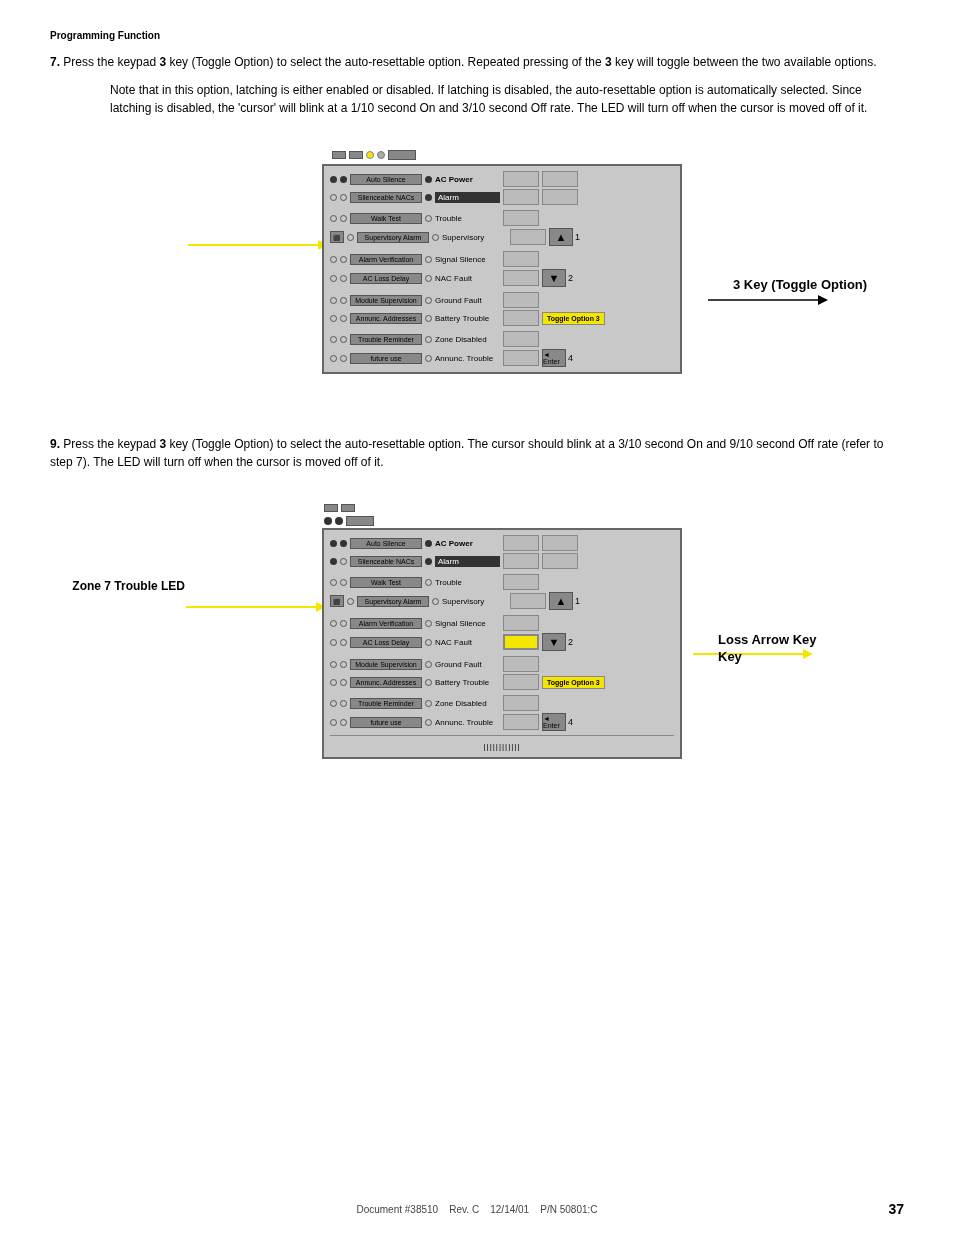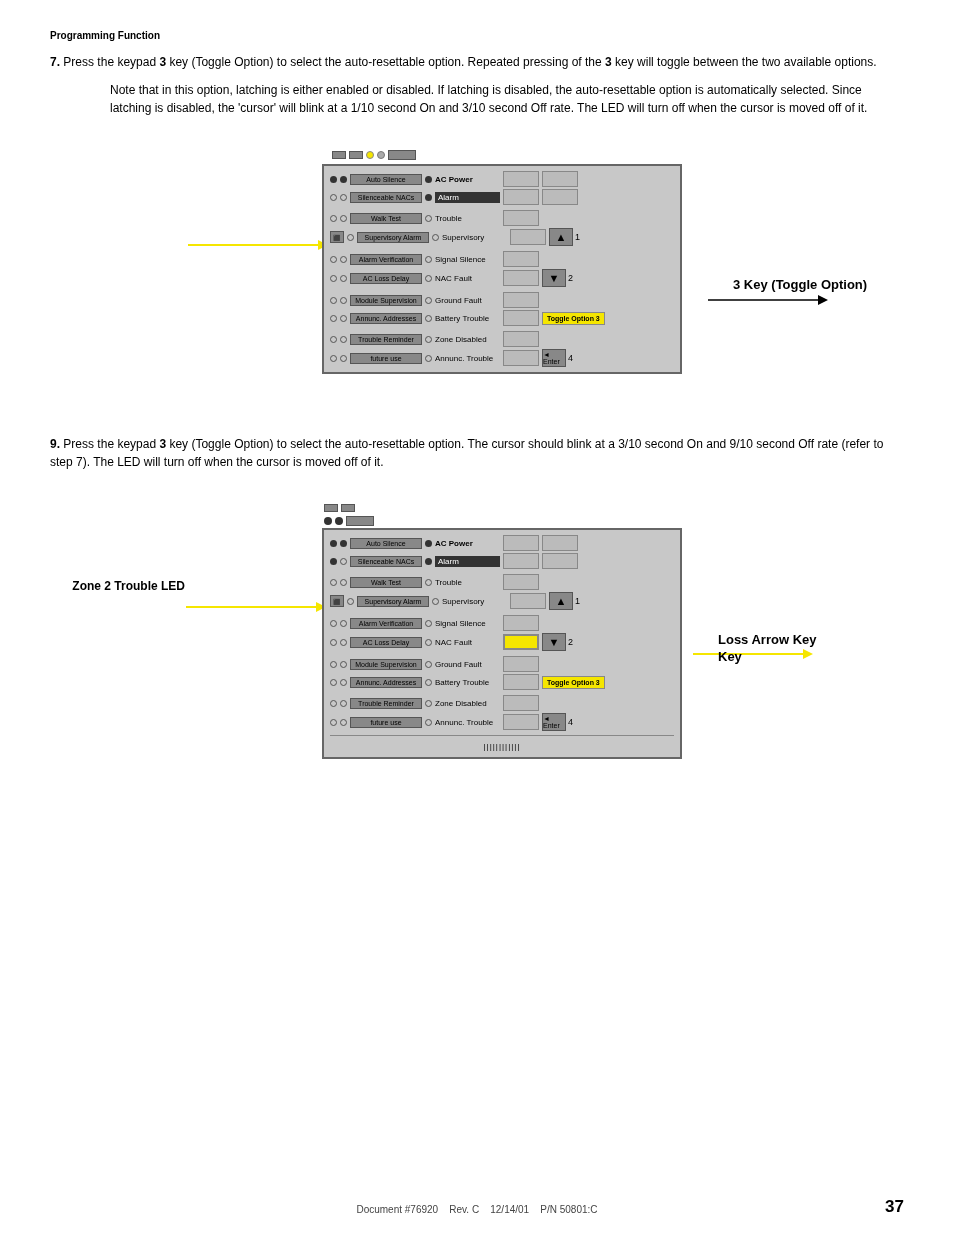--- a/index.html
+++ b/index.html
@@ -238,21 +238,21 @@
 
     <div class="step-text">
       <span class="step-num">9.</span>
       <span>Press the keypad </span><strong>3</strong><span> key (Toggle Option) to select the auto-resettable option.  The cursor should blink at a 3/10 second On and 9/10 second Off rate (refer to step 7).  The LED will turn off when the cursor is moved off of it.</span>
     </div>
   </div>
 
   <div class="diagram-wrapper2">
 
     <div style="position:absolute;left:0;top:90px;width:135px;font-size:12px;font-weight:bold;text-align:right;">
-      <span>Zone 2 Trouble LED</span>
+      <span>Zone 7 Trouble LED</span>
     </div>
 
     <svg class="arrow-svg" style="left:136px;top:108px;width:140px;height:20px;">
       <line x1="0" y1="10" x2="130" y2="10" stroke="#f5e600" stroke-width="2"></line>
       <polygon points="130,5 140,10 130,15" fill="#f5e600"></polygon>
     </svg>
 
     <div style="position:absolute;left:272px;top:15px;width:360px;">
 
       <div style="display:flex;align-items:center;gap:3px;margin-bottom:4px;padding-left:2px;">
@@ -394,22 +394,22 @@
 
     <div style="position:absolute;left:668px;top:143px;font-size:13px;font-weight:bold;line-height:1.3;">
       <span>Loss Arrow Key</span><br><span>Key</span>
     </div>
 
   </div>
 
 </div>
 
 <div style="position:absolute;bottom:20px;left:0;right:0;text-align:center;font-size:10px;color:#444;">
-  <span>Document #76920</span>
+  <span>Document #38510</span>
   &nbsp;&nbsp;
   <span>Rev. C</span>
   &nbsp;&nbsp;
   <span>12/14/01</span>
   &nbsp;&nbsp;
   <span>P/N 50801:C</span>
 </div>
 
-<div style="position:absolute;bottom:18px;right:50px;font-weight:bold;font-size:17px;">37</div>
+<div style="position:absolute;bottom:18px;right:50px;font-weight:bold;font-size:14px;">37</div>
 
 </body></html>

